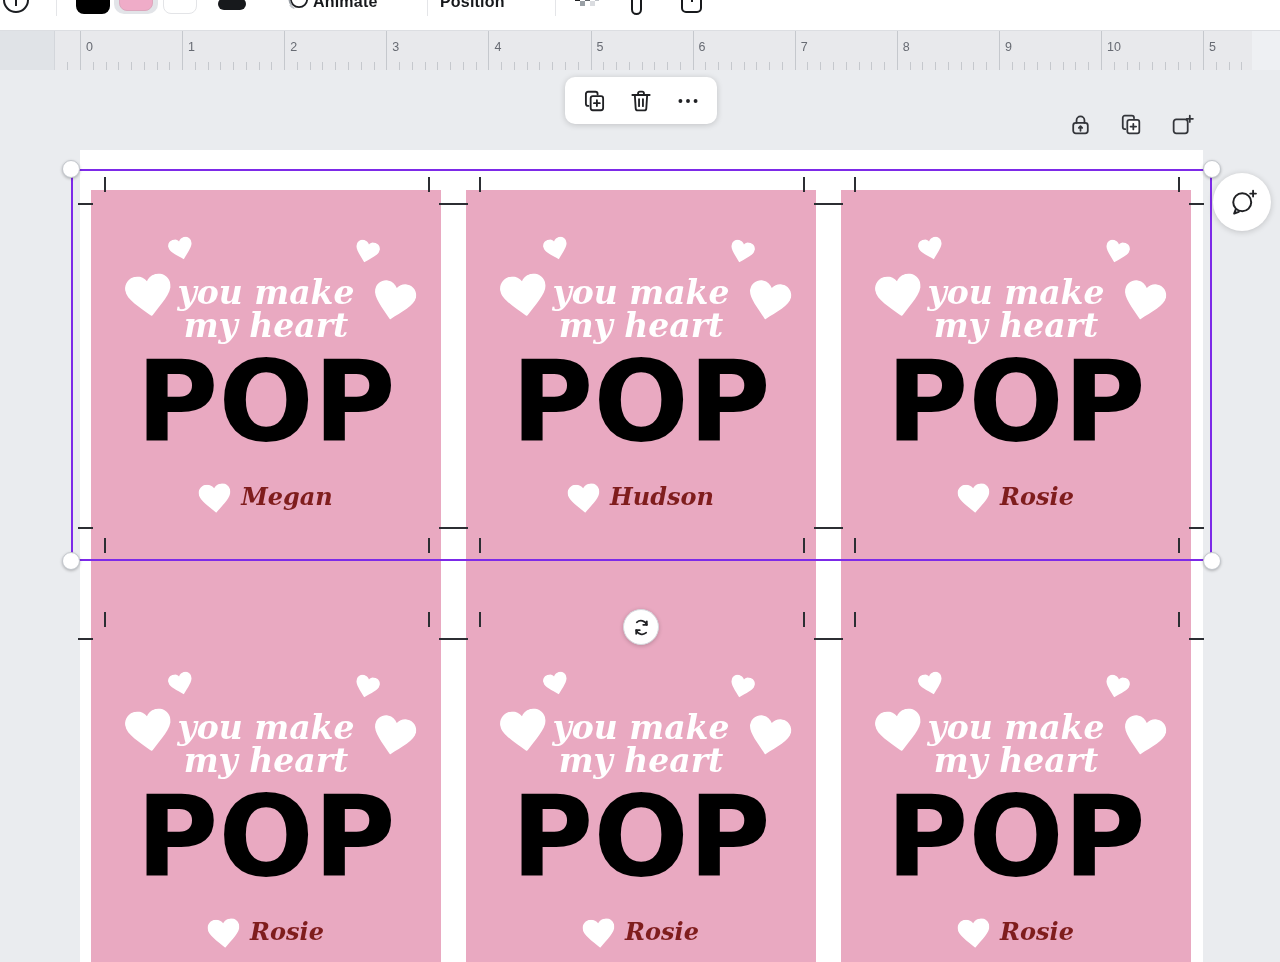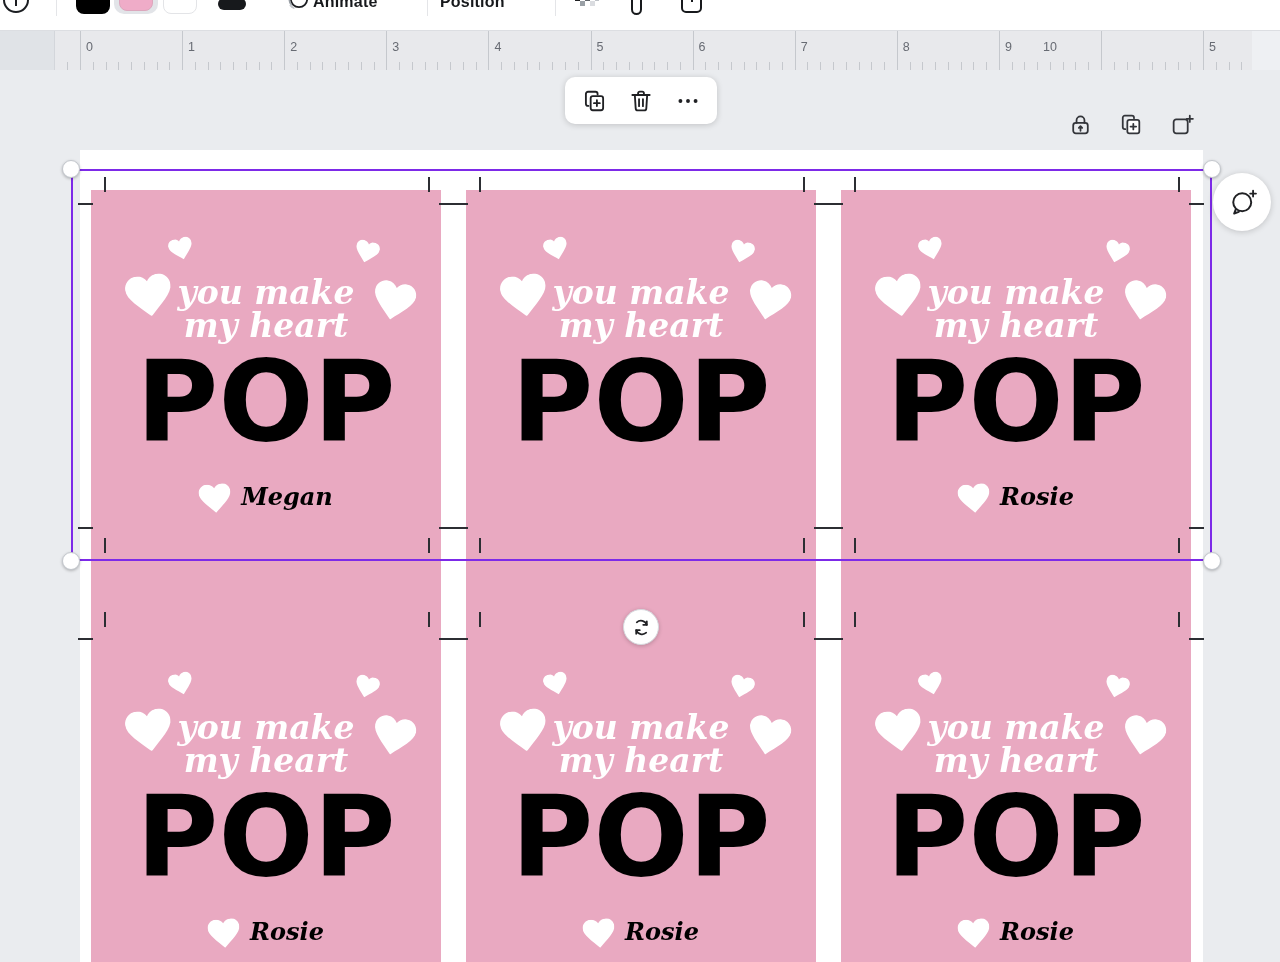--- a/index.html
+++ b/index.html
@@ -30,21 +30,21 @@
   .card { position:absolute; width:350px; height:436px; z-index:2; overflow:hidden; }
   .card .heart { position:absolute; }
   .card-line { position:absolute; left:0; width:100%; text-align:center; color:#ffffff;
                font-family:"DejaVu Serif", serif; font-style:italic; font-weight:600; }
   .card-l1 { top:86px;  font-size:33px; line-height:34px; }
   .card-l2 { top:119px; font-size:33px; line-height:34px; }
   .card-pop { position:absolute; left:0; top:150px; width:100%; text-align:center; color:#000000;
               font-family:"DejaVu Sans", sans-serif; font-weight:800; font-size:112px; line-height:122px; letter-spacing:0px; }
   .card-namerow { position:absolute; left:0; top:284px; width:100%; height:44px; display:flex;
                   align-items:center; justify-content:center; gap:10px; }
-  .card-name { color:#000000; font-family:"DejaVu Serif", serif; font-style:italic; font-weight:600; font-size:24px; }
+  .card-name { color:#7f1d1d; font-family:"DejaVu Serif", serif; font-style:italic; font-weight:600; font-size:24px; }
   .mark { position:absolute; background:#2c2e33; z-index:3; }
   .mark-v { width:1.6px; height:15px; }
   .mark-h { width:15px; height:1.6px; }
 
   
   #selection { position:absolute; left:71px; top:169px; width:1141px; height:392px;
                border:2.5px solid #7d2ae8; z-index:5; background:transparent; }
   .handle { position:absolute; width:18px; height:18px; border-radius:50%; background:#ffffff;
             border:1px solid #c3c7cd; box-shadow:0 1px 3px rgba(0,0,0,.25); z-index:6; }
   #rotate-handle { position:absolute; left:623px; top:609px; width:36px; height:36px; border-radius:50%;
@@ -239,21 +239,21 @@
         <div class="tick-label" style="left: 596.5px;">5</div>
         <div class="tick-major" style="left: 692.6px;"></div>
         <div class="tick-label" style="left: 698.6px;">6</div>
         <div class="tick-major" style="left: 794.7px;"></div>
         <div class="tick-label" style="left: 800.7px;">7</div>
         <div class="tick-major" style="left: 896.8px;"></div>
         <div class="tick-label" style="left: 902.8px;">8</div>
         <div class="tick-major" style="left: 998.9px;"></div>
         <div class="tick-label" style="left: 1004.9px;">9</div>
         <div class="tick-major" style="left: 1101px;"></div>
-        <div class="tick-label" style="left: 1043px;">10</div>
+        <div class="tick-label" style="left: 1107px;">10</div>
         <div class="tick-major" style="left: 1203.1px;"></div>
         <div class="tick-label" style="left: 1209.1px;">5</div>
       </div>
     <div id="ruler-fade"></div>
     <div id="ruler-corner"></div>
   </div>
 
   <div id="toolbar">
     <div id="partial-circle"></div>
     <div id="partial-circle-stem"></div>
@@ -343,20 +343,27 @@
        <svg width="46" height="41.4" viewBox="0 0 32 29">
          <path fill="#ffffff" d="M16 29 C8.5 21.5 0 15 0 8.5 C0 3.8 3.8 0 8.5 0 C11.6 0 14.4 1.7 16 4.3 C17.6 1.7 20.4 0 23.5 0 C28.2 0 32 3.8 32 8.5 C32 15 23.5 21.5 16 29 Z"></path>
        </svg></span>
       <span class="heart" style="left:282px; top:92px; width:42px; height:37.800000000000004px; transform:rotate(12deg);">
        <svg width="42" height="37.800000000000004" viewBox="0 0 32 29">
          <path fill="#ffffff" d="M16 29 C8.5 21.5 0 15 0 8.5 C0 3.8 3.8 0 8.5 0 C11.6 0 14.4 1.7 16 4.3 C17.6 1.7 20.4 0 23.5 0 C28.2 0 32 3.8 32 8.5 C32 15 23.5 21.5 16 29 Z"></path>
        </svg></span>
       <div class="card-line card-l1">you make</div>
        <div class="card-line card-l2">my heart</div>
        <div class="card-pop">POP</div>
+       <div class="card-namerow">
+         <span class="heart" style="width: 32px; height: 28.8px; transform: rotate(-5deg); position: relative; left: 0px; top: 2px;">
+       <svg width="32" height="28.8" viewBox="0 0 32 29">
+         <path fill="#ffffff" d="M16 29 C8.5 21.5 0 15 0 8.5 C0 3.8 3.8 0 8.5 0 C11.6 0 14.4 1.7 16 4.3 C17.6 1.7 20.4 0 23.5 0 C28.2 0 32 3.8 32 8.5 C32 15 23.5 21.5 16 29 Z"></path>
+       </svg></span>
+         <span class="card-name">Hudson</span>
+       </div>
     </div>
     <div class="mark mark-v" style="left: 479px; top: 177px;"></div>
     <div class="mark mark-h" style="left: 453px; top: 203px;"></div>
     <div class="mark mark-v" style="left: 803px; top: 177px;"></div>
     <div class="mark mark-h" style="left: 814px; top: 203px;"></div>
     <div class="mark mark-v" style="left: 479px; top: 538px;"></div>
     <div class="mark mark-h" style="left: 453px; top: 527px;"></div>
     <div class="mark mark-v" style="left: 803px; top: 538px;"></div>
     <div class="mark mark-h" style="left: 814px; top: 527px;"></div>
     <div class="card" style="left: 841px; top: 190px; background: rgb(233, 169, 193);">

